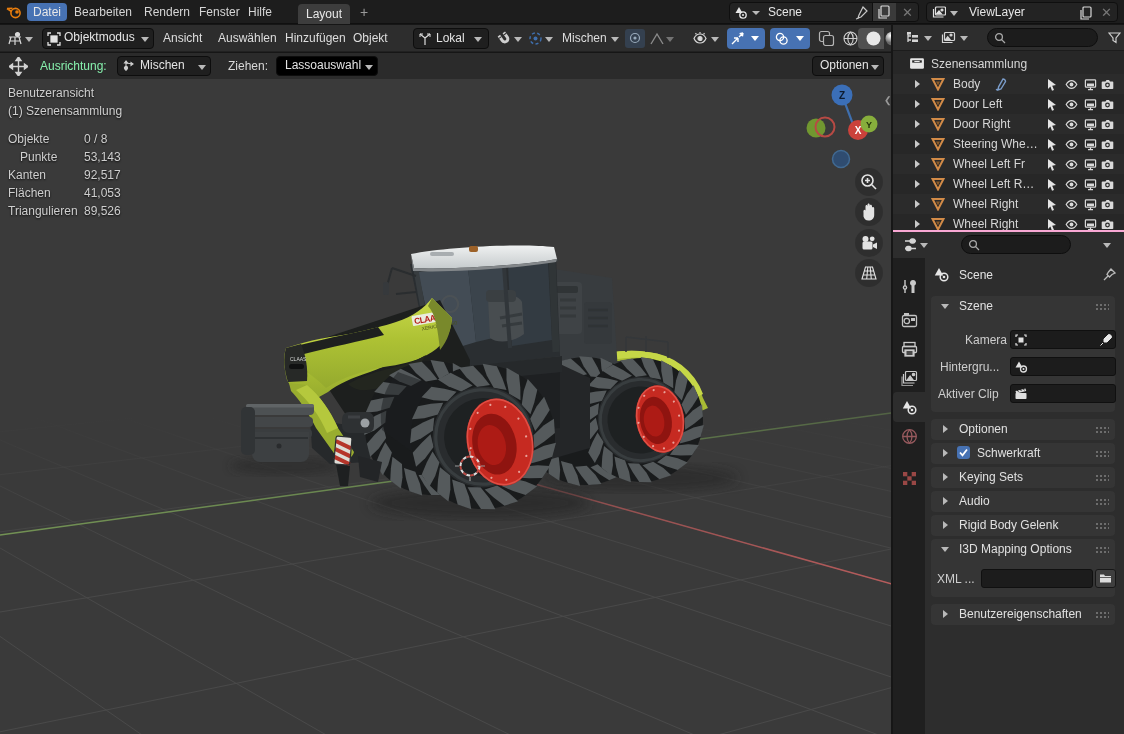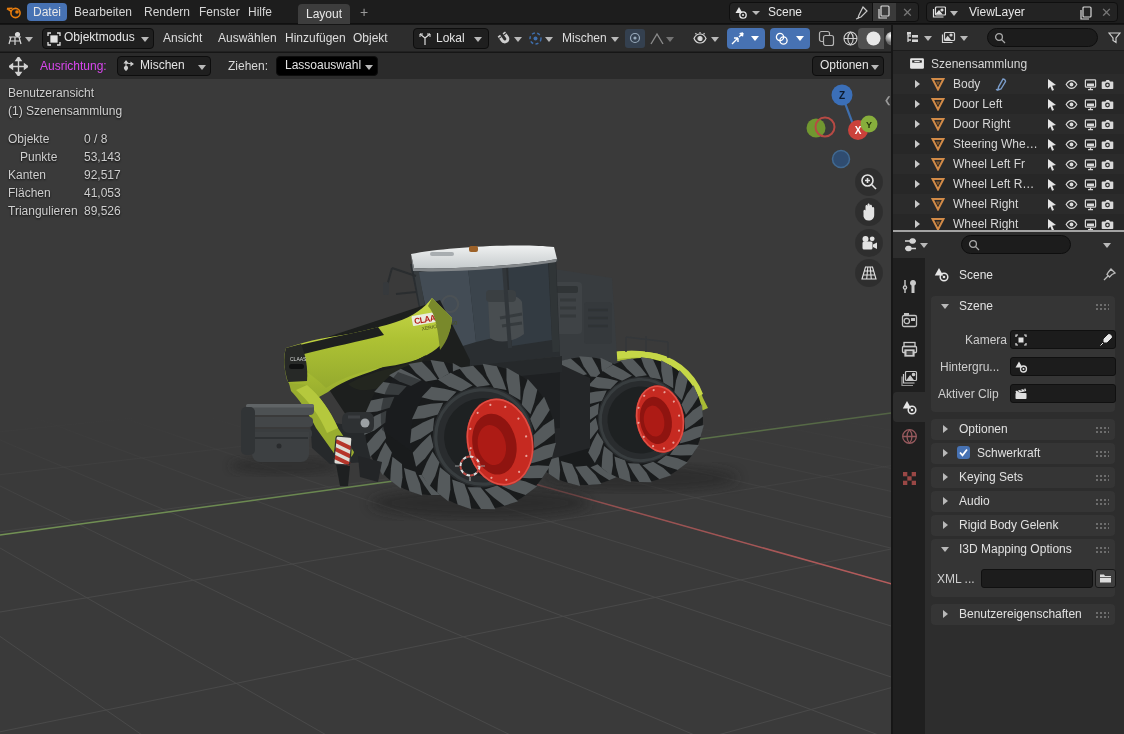--- a/index.html
+++ b/index.html
@@ -5,21 +5,21 @@
 .abs{position:absolute}
 #topbar{position:absolute;left:0;top:0;width:1124px;height:24px;background:#1d1d1d;border-bottom:1px solid #101010;z-index:5}
 .menu{position:absolute;top:0;height:24px;line-height:24px;color:#d5d5d5;font-size:12px}
 .pill{position:absolute;top:3px;height:18px;line-height:18px;border-radius:4px;font-size:12px;color:#e8e8e8;text-align:center}
 #hdr2{position:absolute;left:0;top:25px;width:891px;height:27px;background:#2d2d2d;border-bottom:1px solid #212121;z-index:4;overflow:hidden}
 #hdr3{position:absolute;left:0;top:53px;width:891px;height:26px;background:#2b2b2b;z-index:4}
 .h2t{position:absolute;top:0;height:27px;line-height:27px;color:#dedede;font-size:12px}
 .h3t{position:absolute;top:0;height:26px;line-height:26px;color:#c8c8c8;font-size:12px}
 .dd{position:absolute;background:#1f1f1f;border:1px solid #0d0d0d;border-radius:4px;color:#e4e4e4;font-size:12px}
 #viewport{position:absolute;left:0;top:79px;width:891px;height:655px;background:#3a3a3a;overflow:hidden}
-#rightcol{position:absolute;left:893px;top:25px;width:231px;height:709px;background:#a3a3a3}
+#rightcol{position:absolute;left:893px;top:25px;width:231px;height:709px;background:#f9a8d4}
 #outliner{position:absolute;left:0;top:0;width:231px;height:205px;background:#272727;overflow:hidden}
 #props{position:absolute;left:0;top:207px;width:231px;height:502px;background:#2d2d2d;overflow:hidden}
 .orow{position:absolute;left:0;width:231px;height:20px;color:#d6d6d6;font-size:12px;line-height:20px}
 .panel{position:absolute;left:38px;width:184px;background:#353535;border-radius:4px;color:#e0e0e0;font-size:12px}
 .grip{position:absolute;right:6px;top:9px;width:14px;height:7px;opacity:.55;
 background-image:radial-gradient(circle,#9a9a9a 1px,transparent 1.1px);background-size:4px 4px}
 .caret{display:inline-block;width:0;height:0;border-left:4px solid transparent;border-right:4px solid transparent;border-top:5px solid #b9b9b9;vertical-align:middle}
 .vcaret{display:inline-block;width:0;height:0;border-top:4px solid transparent;border-bottom:4px solid transparent;border-left:5px solid #b9b9b9;vertical-align:middle}
 .stats{position:absolute;color:#cfcfcf;font-size:12px;text-shadow:0 1px 2px rgba(0,0,0,.8)}
 </style></head>
@@ -198,21 +198,21 @@
     </svg>
 </div>
 
 <div id="hdr3">
   <svg class="abs" style="left:9px;top:4px" width="19" height="19" viewBox="0 0 19 19">
       <g stroke="#d2d2d2" stroke-width="1.4" fill="#d2d2d2">
         <path d="M9.5 2 v15 M2 9.5 h15" fill="none"></path>
         <path d="M9.5 0 l2.5 3.5 h-5Z M9.5 19 l2.5-3.5 h-5Z M0 9.5 l3.5-2.5 v5Z M19 9.5 l-3.5-2.5 v5Z"></path>
       </g>
     </svg>
-  <div class="h3t" style="left:40px;color:#d946ef">Ausrichtung:</div>
+  <div class="h3t" style="left:40px;color:#86efac">Ausrichtung:</div>
   <div class="dd" style="left:117px;top:3px;width:94px;height:20px">
     <svg class="abs" style="left:4px;top:2px" width="14" height="14" viewBox="0 0 14 14">
         <g stroke="#ccc" fill="none" stroke-width="1.1">
           <path d="M4 12 V4 M4 4 l7 1"></path>
           <circle cx="4" cy="9" r="1.6" fill="#ccc"></circle>
           <path d="M4 2 l-1.5 2 h3Z M11 5 l-2-1.4 v2.8Z" fill="#ccc"></path>
         </g>
       </svg>
     <span style="position:absolute;left:22px;top:1px">Mischen</span>
     <span class="caret" style="position:absolute;left:80px;top:8px"></span>

